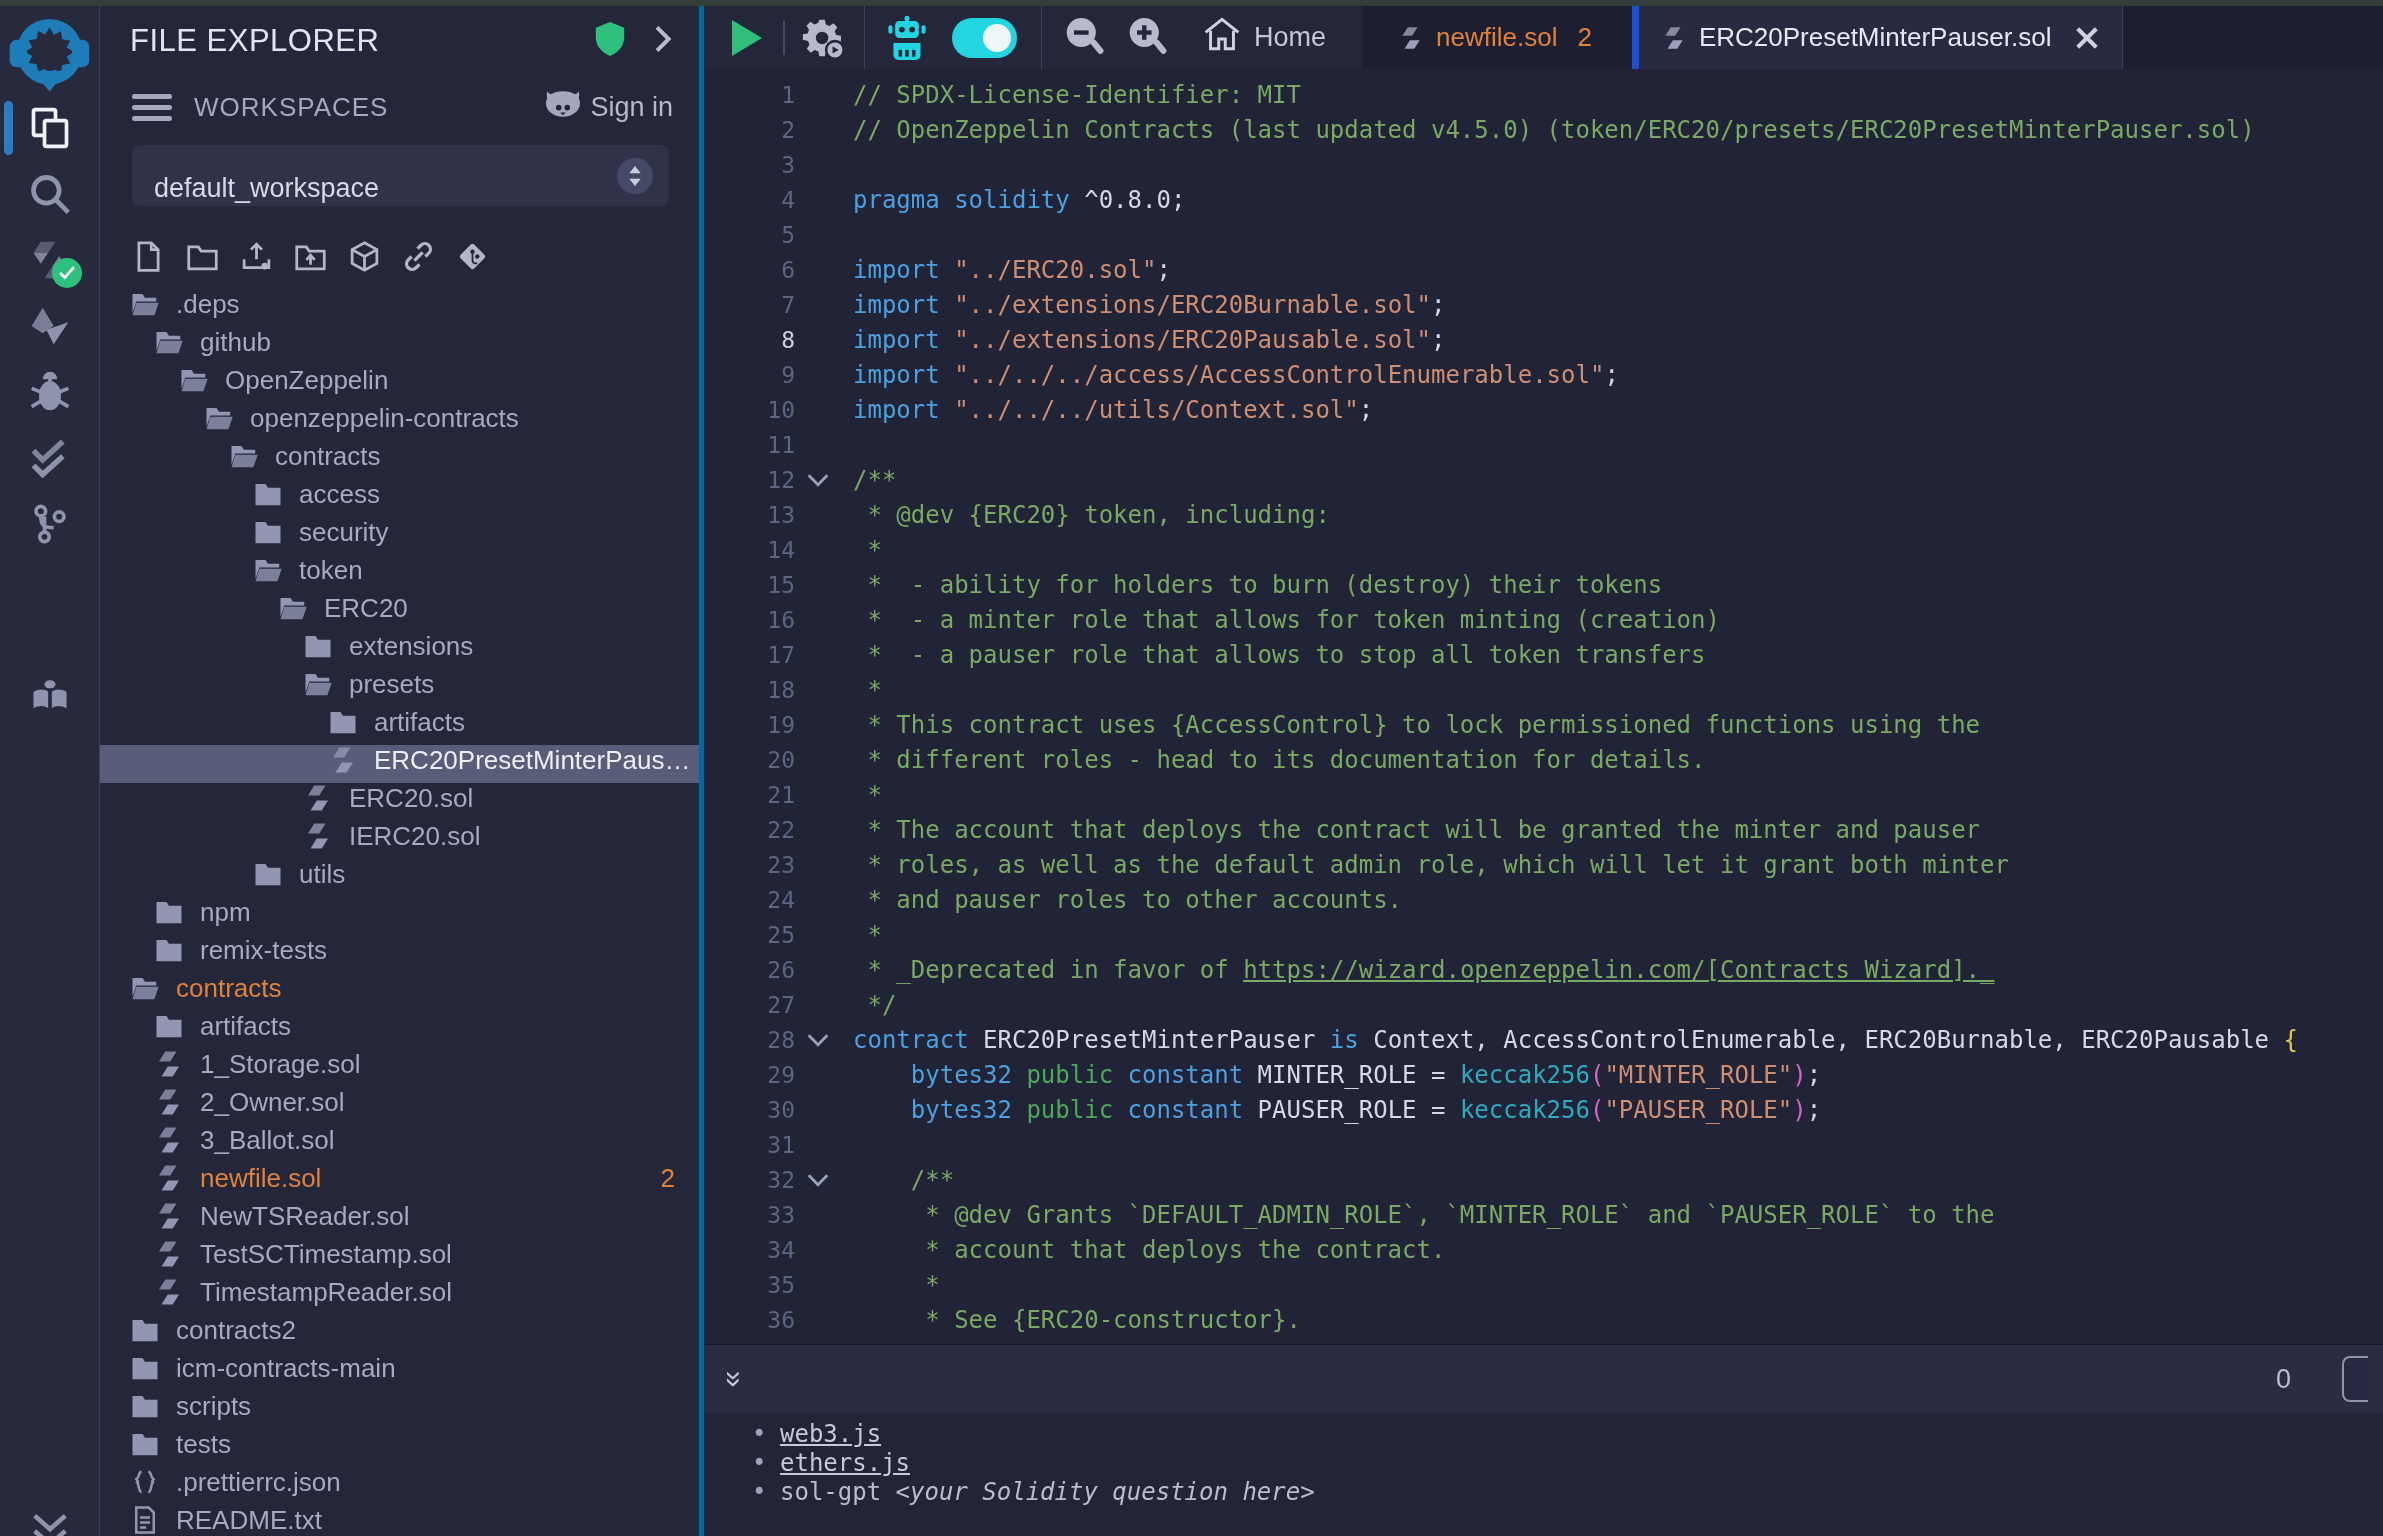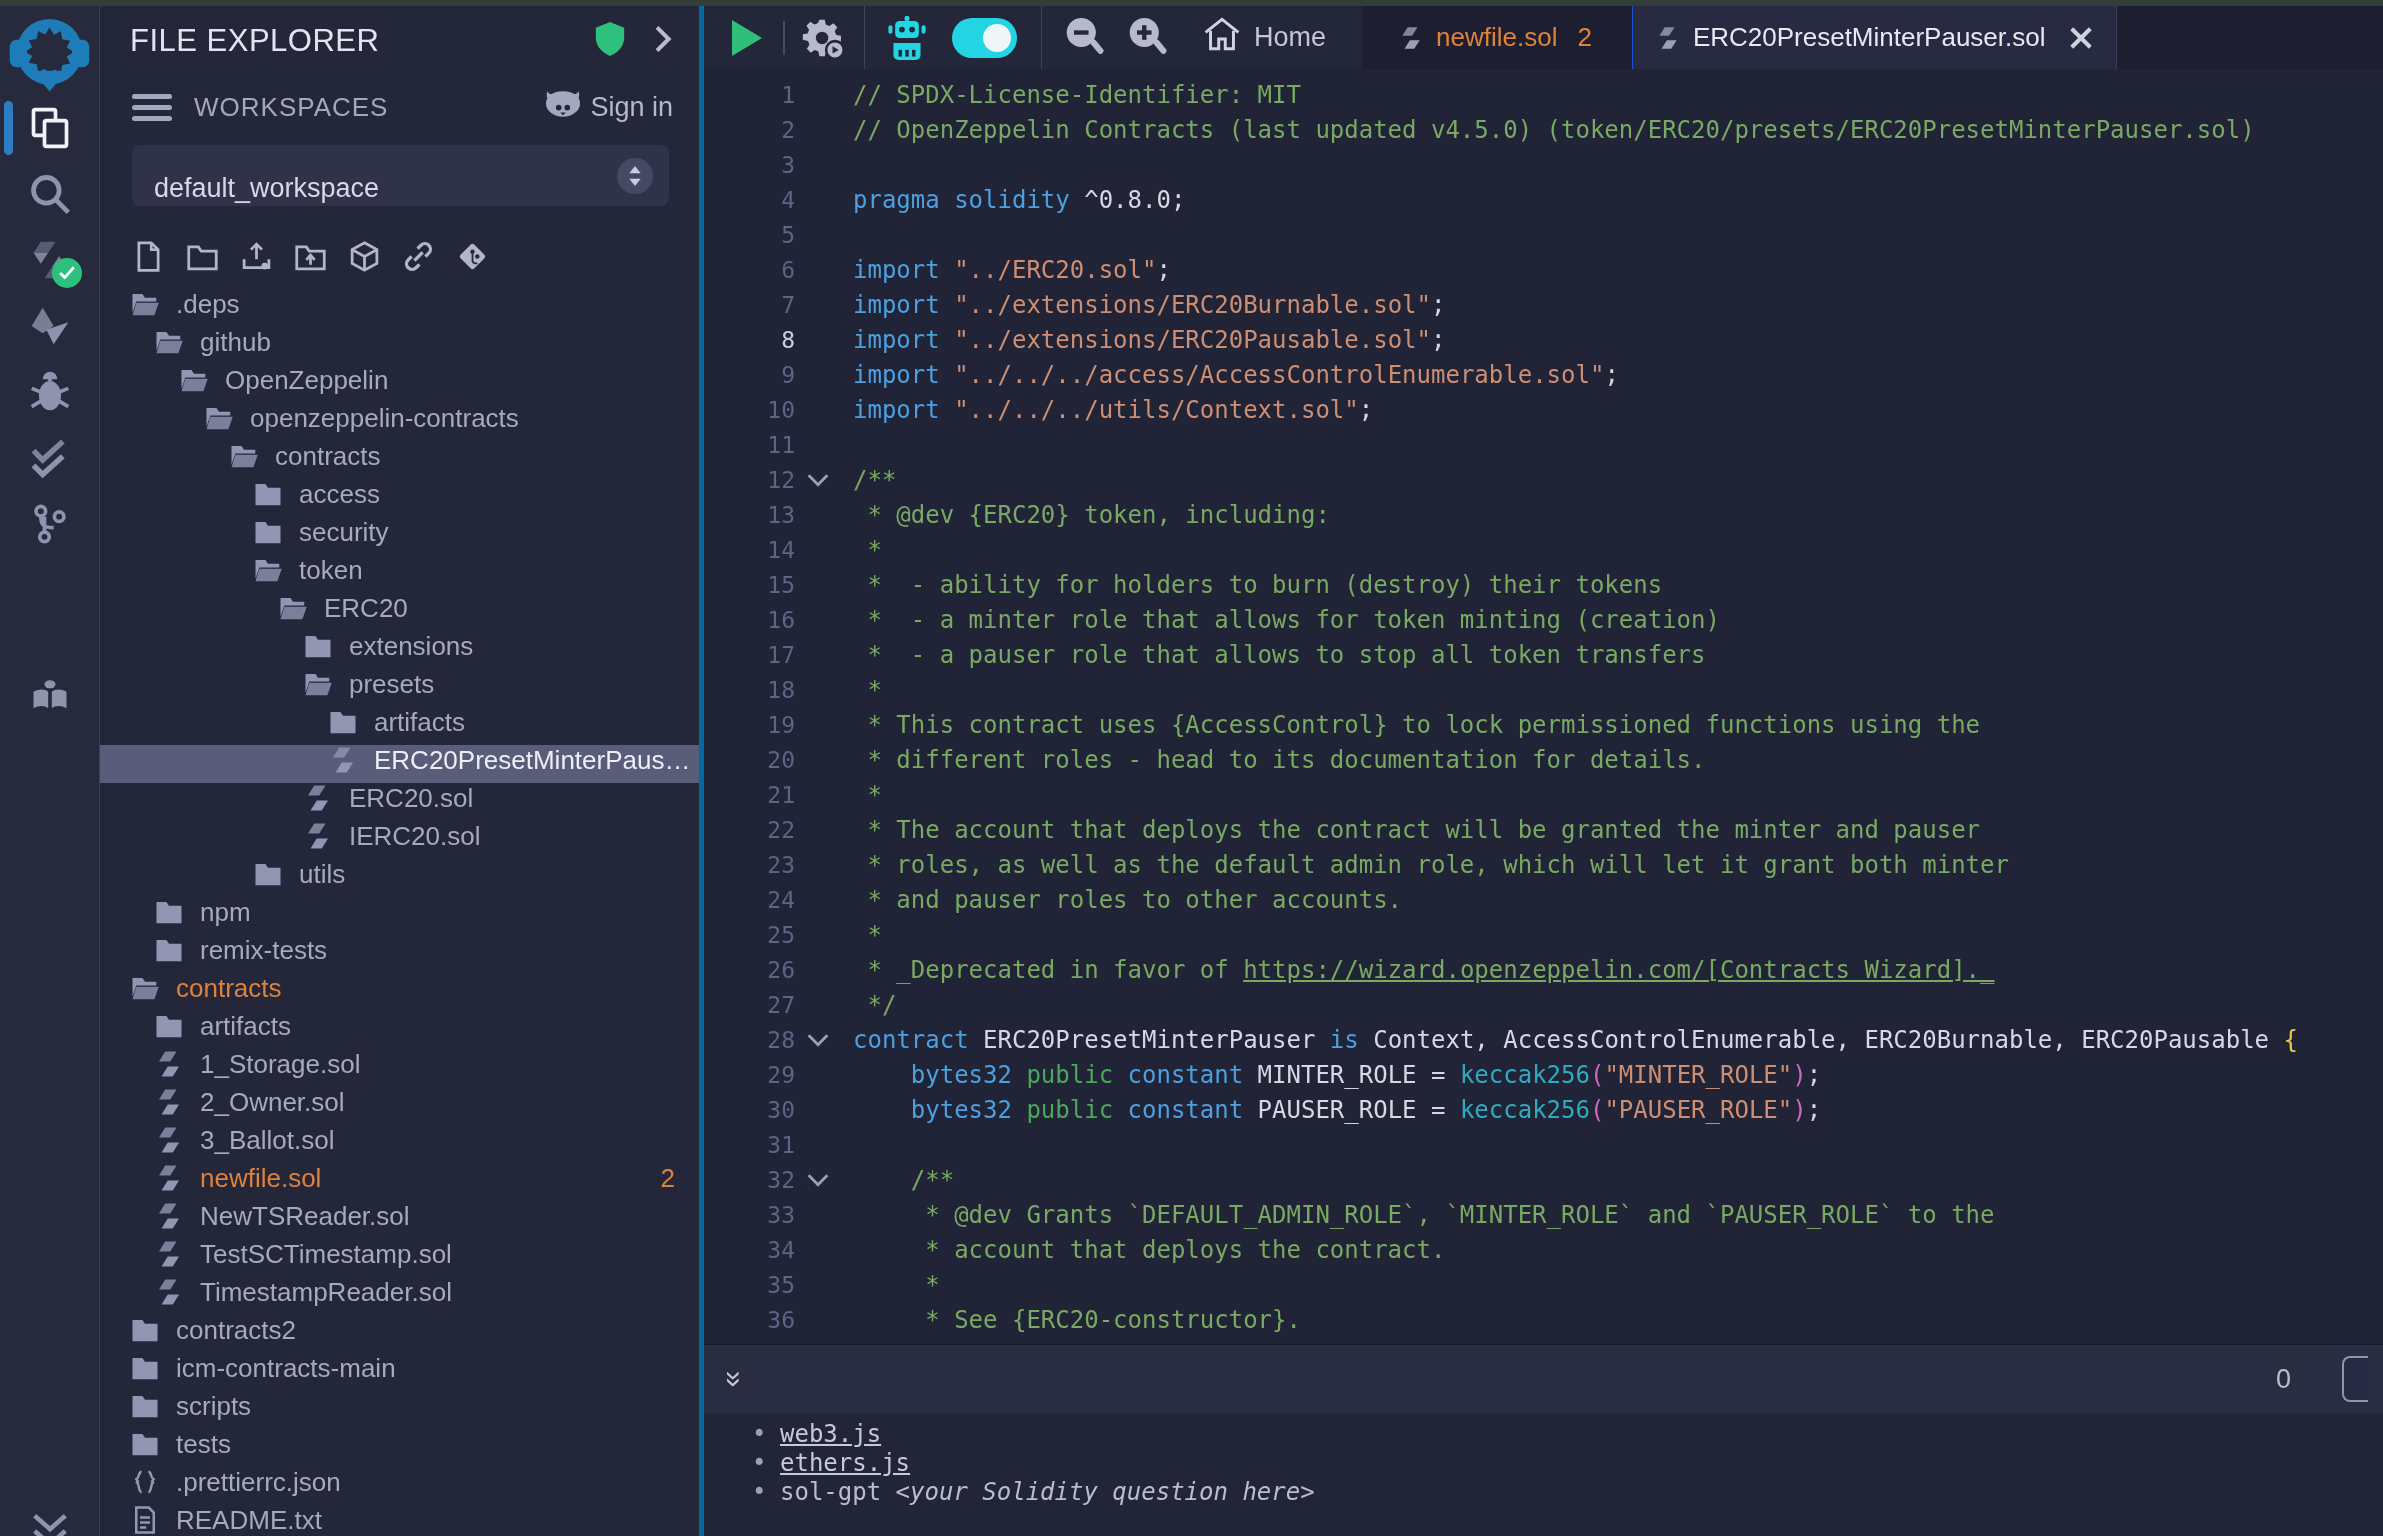--- a/index.html
+++ b/index.html
@@ -68,21 +68,21 @@
     border-radius:50%; background:#eef6f8; }
   .robot { color:#23d4e2; }
   .home-tab { display:flex; align-items:center; gap:14px; padding:0 26px; color:#c3c6d8;
     font-size:27px; cursor:pointer; }
   .tabstrip { flex:1; display:flex; background:#1d1f31; min-width:0; }
   .tab { display:flex; align-items:center; gap:12px; padding:0 22px; font-size:26px;
     color:#a6a9bf; cursor:pointer; white-space:nowrap; }
   .tab .solico { color:#9ca0b8; display:flex; }
   .tab.accent { color:#df823b; margin-left:14px; }
   .tab.accent .num { margin-left:8px; }
-  .tab.active { background:#272a40; color:#e7e9f2; border-left:1px solid #1d4ed8; border-right:1px solid #3c4056; margin-left:18px; }
+  .tab.active { background:#272a40; color:#e7e9f2; border-left:7px solid #1d4ed8; border-right:1px solid #3c4056; margin-left:18px; }
   .tab .close { margin-left:10px; color:#cfd2e0; display:flex; }
 
   
   .editor { flex:1; overflow:hidden; background:#212336; font-family:"DejaVu Sans Mono", monospace;
     font-size:24px; padding-top:8px; }
   .eline { height:35px; display:flex; align-items:center; white-space:pre; }
   .ln { width:91px; text-align:right; color:#5d6484; flex:none; font-size:23px; }
   .ln.cur { color:#ccd0e2; }
   .foldz { width:46px; flex:none; display:flex; justify-content:center; color:#9aa0b8; cursor:pointer; }
   .codetxt { margin-left:12px; }

